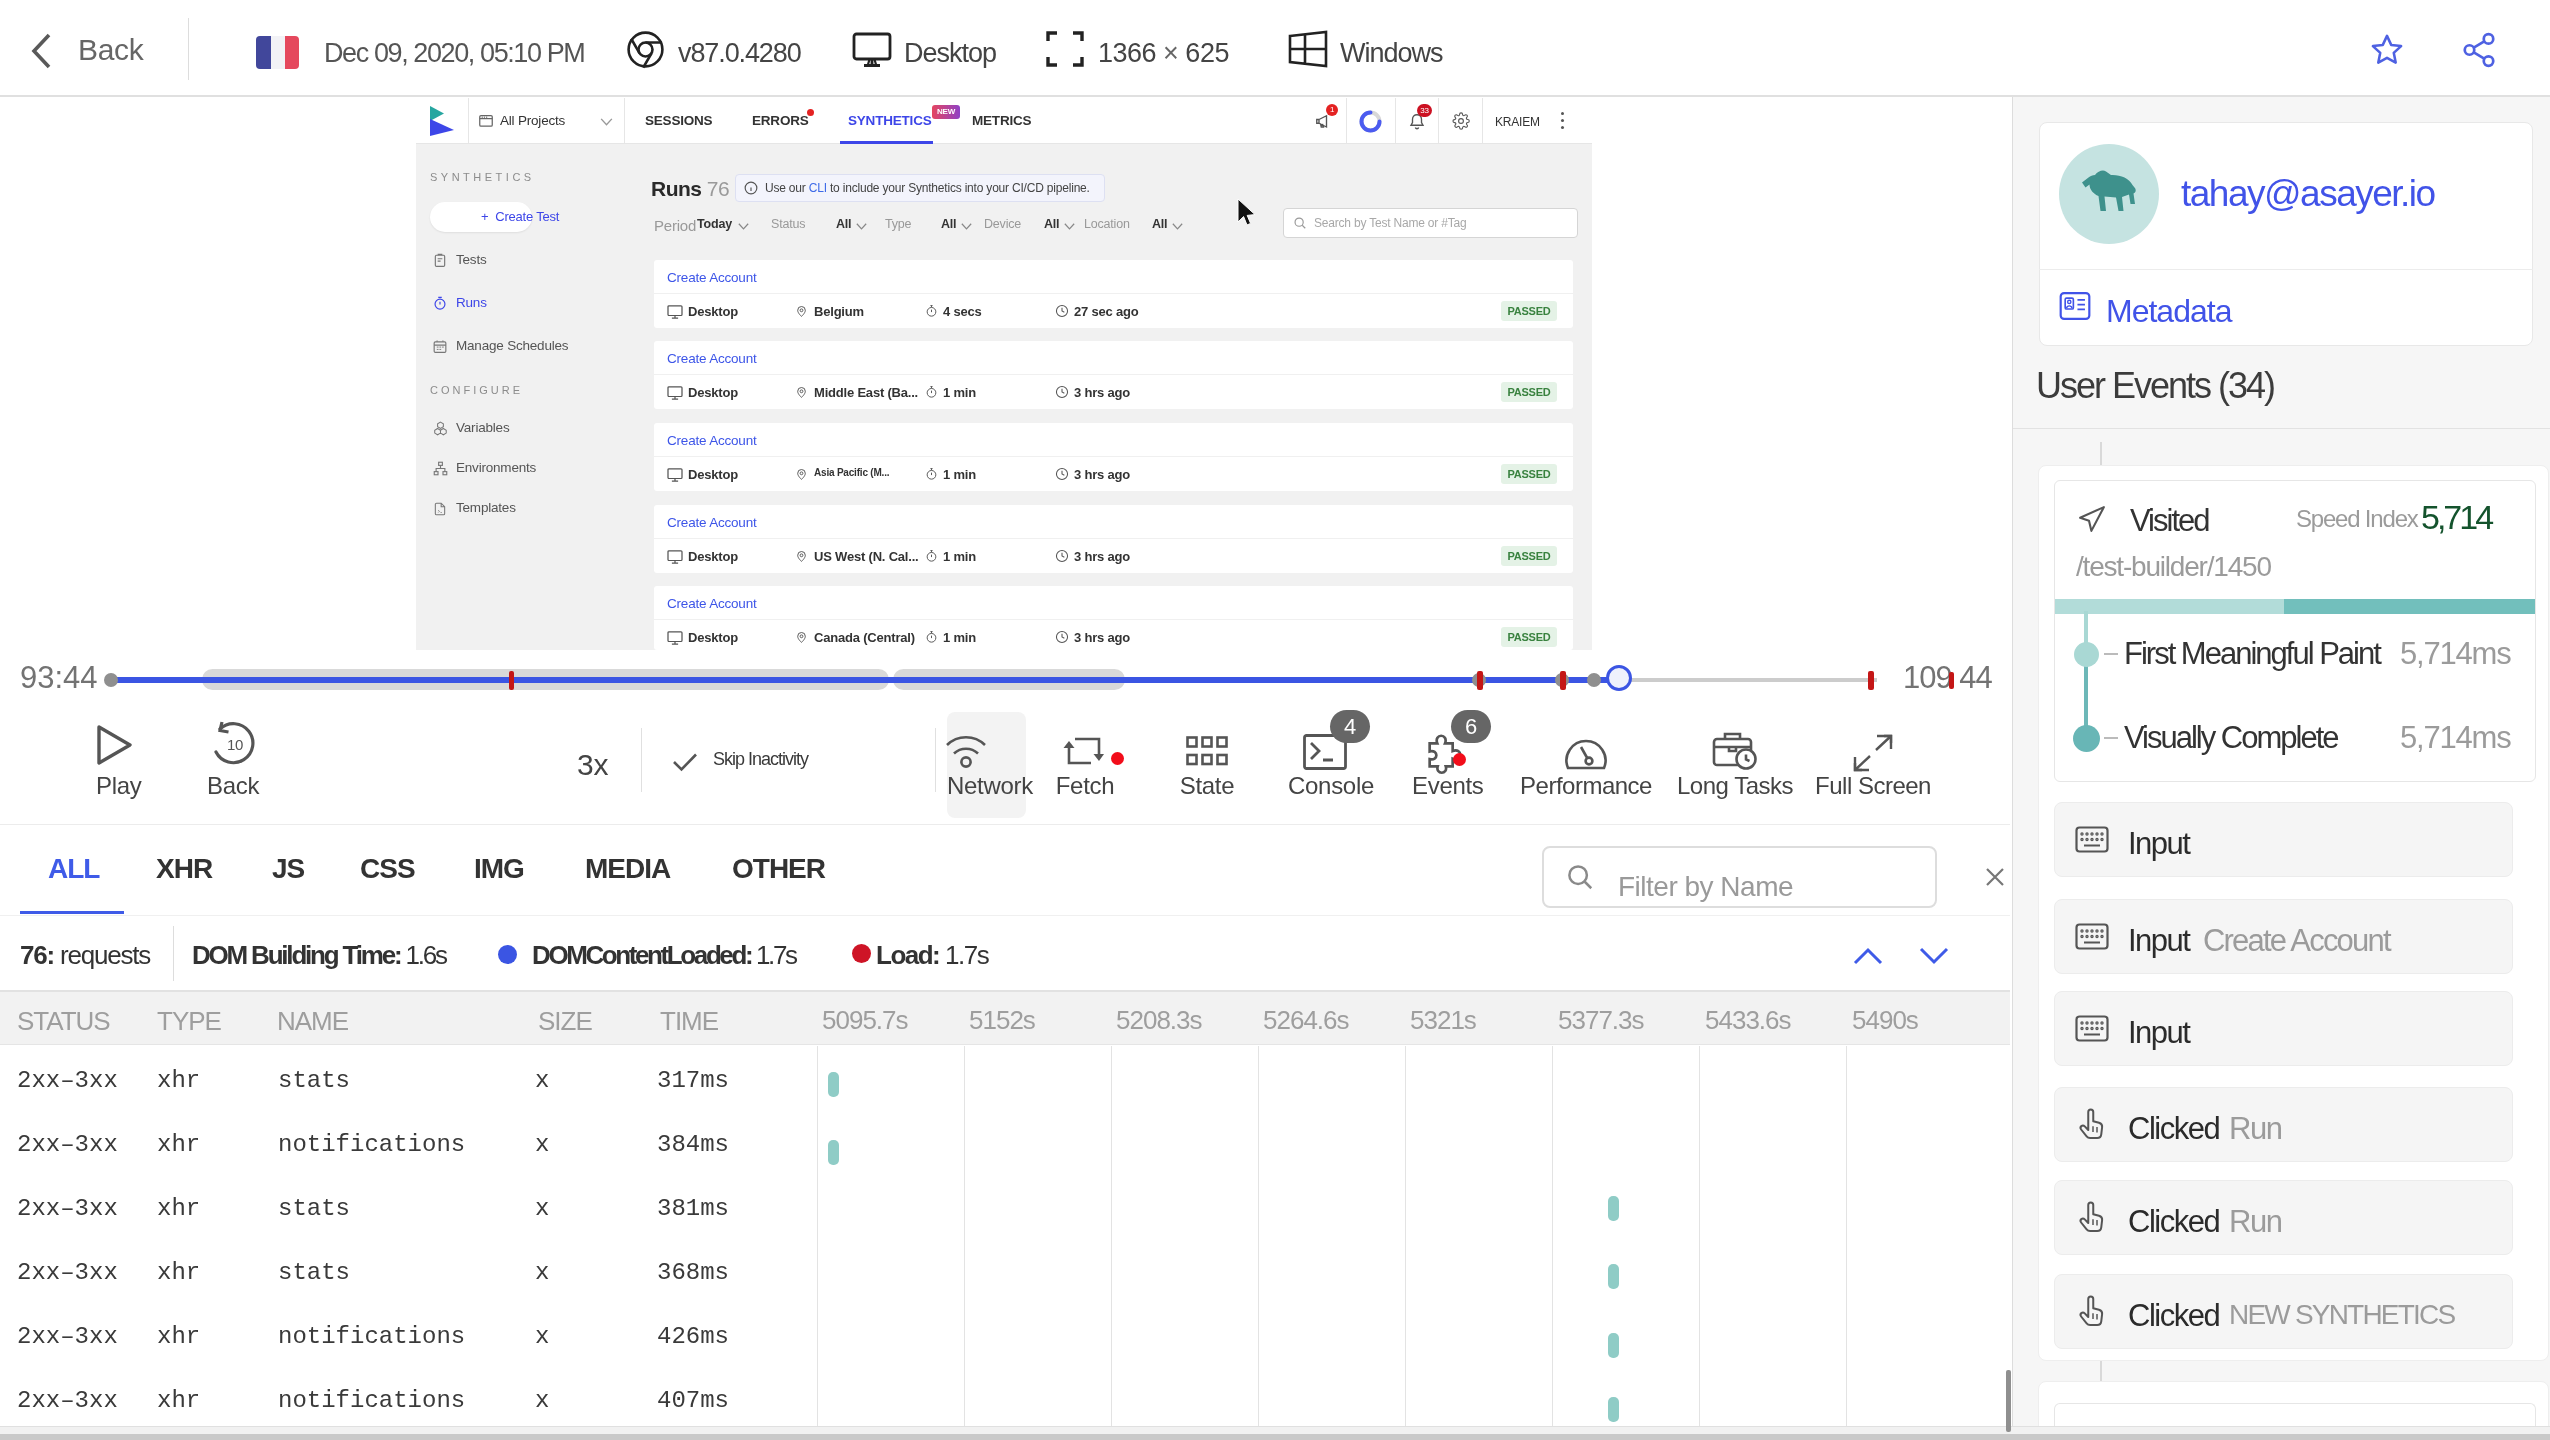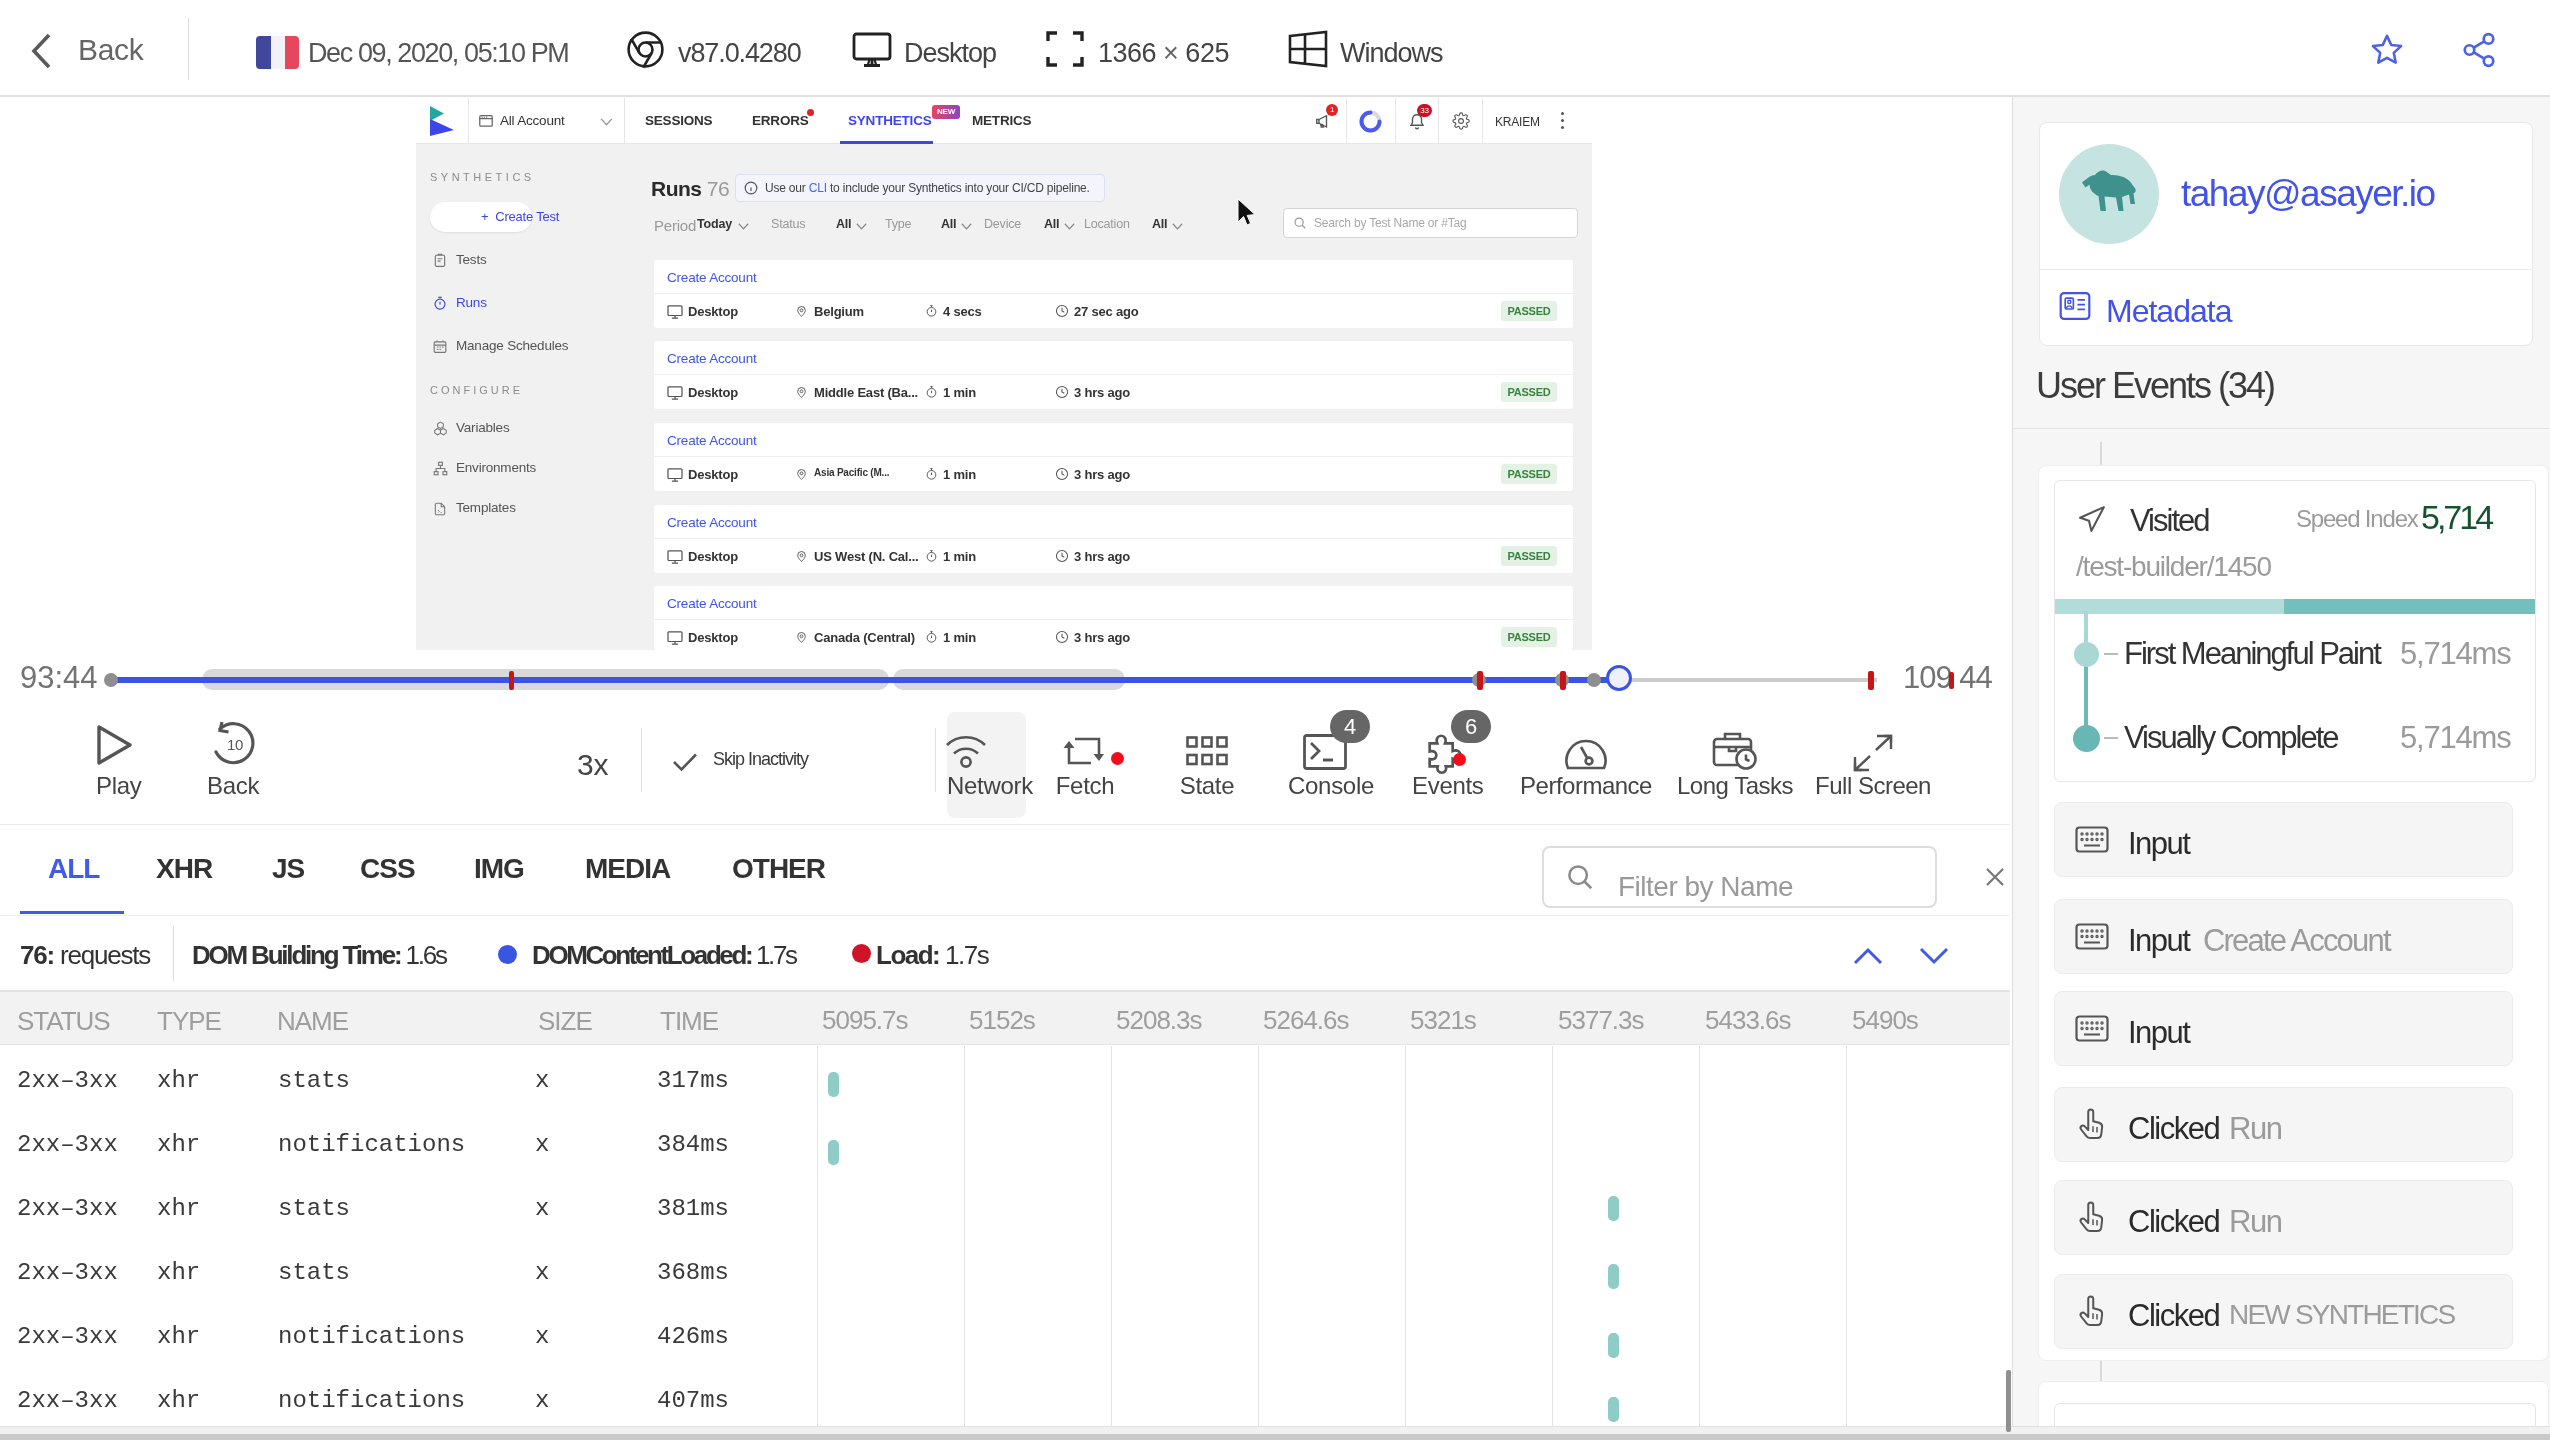--- a/index.html
+++ b/index.html
@@ -17,21 +17,21 @@
     <svg class="abs" style="left:30px;top:32px;" width="22" height="38" viewBox="0 0 22 38">
         <path d="M19 3 L4 19 L19 35" fill="none" stroke="#595959" stroke-width="3.6"></path>
       </svg>
     <div class="abs" style="left:78px;top:33px;font-size:30px;letter-spacing:-0.3px;color:#666;">Back</div>
     <div class="abs" style="left:188px;top:18px;width:1px;height:62px;background:#ddd;"></div>
     <div class="abs" style="left:256px;top:36px;width:43px;height:33px;border-radius:4px;overflow:hidden;">
       <div class="abs" style="left:0;top:0;width:15px;height:33px;background:#41479b;"></div>
       <div class="abs" style="left:15px;top:0;width:14px;height:33px;background:#f2f2f6;"></div>
       <div class="abs" style="left:29px;top:0;width:14px;height:33px;background:#e5485d;"></div>
     </div>
-    <div class="abs" style="left:308px;top:38px;font-size:27px;letter-spacing:-1.4px;color:#555;">Dec 09, 2020, 05:10 PM</div>
+    <div class="abs" style="left:324px;top:38px;font-size:27px;letter-spacing:-1.4px;color:#555;">Dec 09, 2020, 05:10 PM</div>
     <svg class="abs" style="left:626px;top:30px;" width="39" height="39" viewBox="0 0 24 24" fill="none" stroke="#222" stroke-width="1.6">
         <circle cx="12" cy="12" r="10.4"></circle>
         <circle cx="12" cy="12" r="4.3"></circle>
         <path d="M12 7.7 L22.2 7.7 M8.3 14.2 L3.2 5.4 M15.7 14.3 L10.6 23.2"></path>
       </svg>
     <div class="abs" style="left:678px;top:38px;font-size:27px;letter-spacing:-1.1px;color:#444;">v87.0.4280</div>
     <svg class="abs" style="left:852px;top:32px;" width="40" height="36" viewBox="0 0 40 36" fill="none" stroke="#222" stroke-width="2.8">
         <rect x="2" y="2" width="36" height="25" rx="2.5"></rect>
         <path d="M20 27 L20 32 M12 33.5 L28 33.5"></path>
         <path d="M16 32.5 L17.6 27 M24 32.5 L22.4 27" stroke-width="2.2"></path>
@@ -62,21 +62,21 @@
     <svg class="abs" style="left:13px;top:8px;" width="28" height="30" viewBox="0 0 28 30">
         <path d="M1 0 L15 7.5 L1 15 Z" fill="#26a6a0"></path>
         <path d="M1 13 L25 24 L1 30 Z" fill="#3d46e8"></path>
       </svg>
     <div class="abs" style="left:52px;top:0;width:1px;height:46px;background:#e6e6e6;"></div>
     <svg class="abs" style="left:62px;top:15px;" width="16" height="15" viewBox="0 0 24 24" fill="none" stroke="#666" stroke-width="2">
         <rect x="2" y="4" width="20" height="17" rx="2"></rect>
         <path d="M2 9 L22 9"></path>
         <path d="M6 6.5 L6 6.6 M9.5 6.5 L9.5 6.6 M13 6.5 L13 6.6" stroke-linecap="round"></path>
       </svg>
-    <div class="abs" style="left:84px;top:15px;font-size:13.5px;color:#333;">All Account</div>
+    <div class="abs" style="left:84px;top:15px;font-size:13.5px;color:#333;">All Projects</div>
     <svg class="abs" style="left:184px;top:20px;" width="13" height="8" viewBox="0 0 14 9" fill="none" stroke="#999" stroke-width="1.6">
         <path d="M1 1 L7 7.5 L13 1"></path>
       </svg>
     <div class="abs" style="left:208px;top:0;width:1px;height:46px;background:#e6e6e6;"></div>
     <div class="abs" style="left:229px;top:15px;font-size:13.5px;font-weight:bold;color:#333;">SESSIONS</div>
     <div class="abs" style="left:336px;top:15px;font-size:13.5px;font-weight:bold;color:#333;">ERRORS</div>
     <div class="abs" style="left:391px;top:11px;width:7px;height:7px;border-radius:50%;background:#e42222;"></div>
     <div class="abs" style="left:432px;top:15px;font-size:13.5px;font-weight:bold;color:#3d46e8;">SYNTHETICS</div>
     <div class="abs" style="left:516px;top:7px;width:28px;height:14px;border-radius:3px;background:linear-gradient(90deg,#e54560,#8f41c6);color:#fff;font-size:8px;font-weight:bold;text-align:center;line-height:14px;">NEW</div>
     <div class="abs" style="left:424px;top:43px;width:93px;height:3px;background:#3d46e8;"></div>

